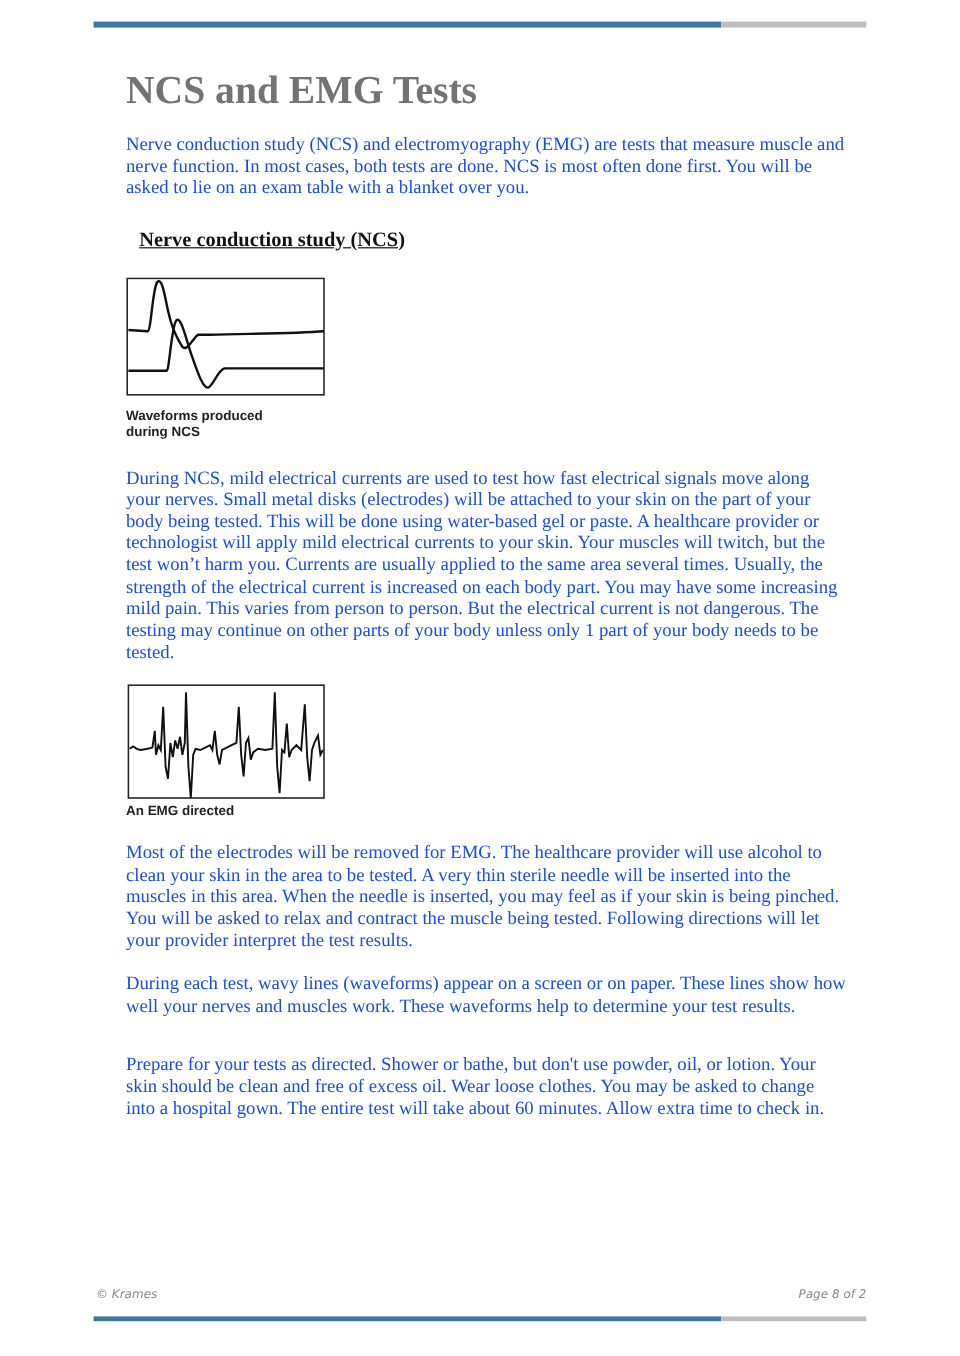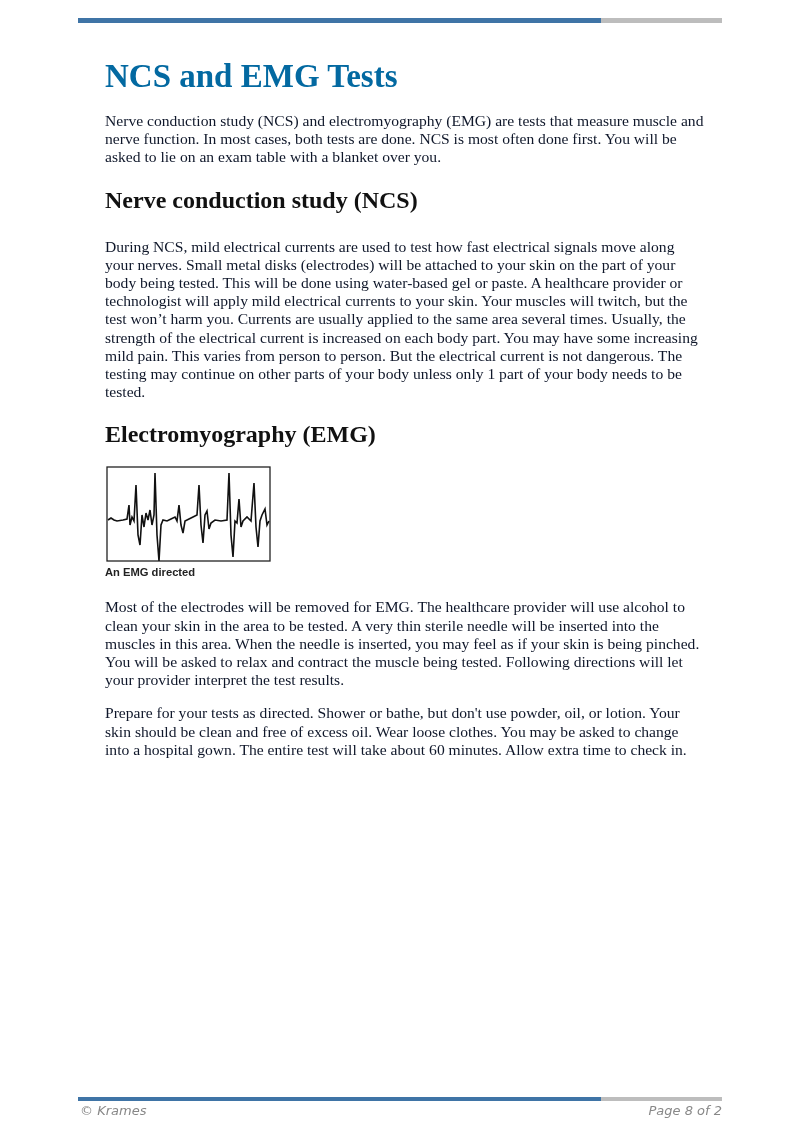--- a/index.html
+++ b/index.html
@@ -30,34 +30,35 @@
       position: absolute;
       left: 105px;
       top: 56px;
       width: 600px;
     }
     h1 {
       font-size: 33px;
       font-weight: bold;
       margin: 0 0 16px 0;
       line-height: 40px;
-      color: #0369a1;
+      color: #737373;
     }
     h2 {
-      font-size: 24px;
+      font-size: 17px;
       font-weight: bold;
-      margin: 0;
+      margin: 11px;
       line-height: 30px;
       color: #111;
+      text-decoration: underline;
     }
     p {
       font-size: 15.6px;
       line-height: 18.2px;
       margin: 0;
-      color: #0f172a;
+      color: #1d4ed8;
     }
     .fig {
       margin: 0;
     }
     .fig svg { display: block; }
     .fig .caption {
       font-family: "Liberation Sans", "DejaVu Sans", sans-serif;
       font-weight: bold;
       font-size: 11.2px;
       line-height: 13px;
@@ -70,61 +71,72 @@
       left: 78px;
       top: 1097px;
       width: 644px;
       height: 4px;
       display: flex;
     }
     .footer-bar .blue { width: 523px; height: 100%; background: #3f74a6; }
     .footer-bar .gray { flex: 1; height: 100%; background: #bdbdbd; }
     .footer-left, .footer-right {
       position: absolute;
-      top: 1103px;
+      top: 1074px;
       font-family: "DejaVu Sans", "Liberation Sans", sans-serif;
       font-style: italic;
-      font-size: 13px;
+      font-size: 10px;
       color: #888;
     }
     .footer-left { left: 80px; }
     .footer-right { right: 78px; }
   </style>
 </head>
 <body>
 
 <div class="topbar">
   <div class="blue"></div>
   <div class="gray"></div>
 </div>
 
 <div class="content">
   <h1>NCS and EMG Tests</h1>
 
   <p>Nerve conduction study (NCS) and electromyography (EMG) are tests that measure muscle and nerve function. In most cases, both tests are done. NCS is most often done first. You will be asked to lie on an exam table with a blanket over you.</p>
 
   <h2 style="margin-top:18px;">Nerve conduction study (NCS)</h2>
 
+  <div class="fig" style="margin-top:16px;">
+    <svg width="168" height="102" viewBox="0 0 168 102">
+      <rect x="1" y="1" width="164" height="97" fill="#fff" stroke="#222" stroke-width="1.3"></rect>
+      <path d="M2,44 L18,45 C21,45 22,10 26,4 C30,0 32,14 35,28 C38,42 43,52 47,58 C51,62 55,52 60,48 L70,48 C100,47 140,47 165,45" fill="none" stroke="#111" stroke-width="2"></path>
+      <path d="M2,78 L34,78 C36,78 38,40 42,36 C46,32 50,52 55,66 C60,80 64,92 68,92 C72,92 76,78 82,76 L120,76 L165,76" fill="none" stroke="#111" stroke-width="2"></path>
+    </svg>
+    <div class="caption">
+      <span>Waveforms produced</span><br>
+      <span>during NCS</span>
+    </div>
+  </div>
 
   <p style="margin-top:23px;">During NCS, mild electrical currents are used to test how fast electrical signals move along your nerves. Small metal disks (electrodes) will be attached to your skin on the part of your body being tested. This will be done using water-based gel or paste. A healthcare provider or technologist will apply mild electrical currents to your skin. Your muscles will twitch, but the test won’t harm you. Currents are usually applied to the same area several times. Usually, the strength of the electrical current is increased on each body part. You may have some increasing mild pain. This varies from person to person. But the electrical current is not dangerous. The testing may continue on other parts of your body unless only 1 part of your body needs to be tested.</p>
 
-  <h2 style="margin-top:18px;">Electromyography (EMG)</h2>
 
   <div class="fig" style="margin-top:16px;">
     <svg width="168" height="99" viewBox="0 0 168 99">
       <rect x="2" y="2" width="163" height="94" fill="#fff" stroke="#222" stroke-width="1.3"></rect>
       <path d="M3,55 L6,53 L9,55 L12,56 L18,55 L22,54 L24,40 L25,60 L27,52 L29,56 L31,20 L33,70 L35,80 L37,50 L39,62 L41,48 L43,55 L45,45 L47,60 L49,50 L50,8 L52,70 L54,96 L56,60 L58,55 L62,56 L66,54 L70,52 L72,56 L74,40 L76,60 L78,68 L80,56 L84,54 L88,52 L92,50 L94,20 L96,60 L98,78 L100,50 L102,46 L104,64 L106,58 L110,55 L116,56 L122,55 L124,8 L126,70 L128,92 L130,56 L132,58 L134,34 L136,62 L138,56 L142,52 L146,56 L149,18 L151,62 L153,82 L155,56 L157,50 L160,44 L162,60 L164,56" fill="none" stroke="#111" stroke-width="1.6"></path>
     </svg>
     <div class="caption" style="margin-top:2px;">An EMG directed</div>
   </div>
 
   <p style="margin-top:19px;">Most of the electrodes will be removed for EMG. The healthcare provider will use alcohol to clean your skin in the area to be tested. A very thin sterile needle will be inserted into the muscles in this area. When the needle is inserted, you may feel as if your skin is being pinched. You will be asked to relax and contract the muscle being tested. Following directions will let your provider interpret the test results.</p>
+  <p style="margin-top:18px;">During each test, wavy lines (waveforms) appear on a screen or on paper. These lines show how well your nerves and muscles work. These waveforms help to determine your test results.</p>
 
 
-  <p style="margin-top:15px;">Prepare for your tests as directed. Shower or bathe, but don't use powder, oil, or lotion. Your skin should be clean and free of excess oil. Wear loose clothes. You may be asked to change into a hospital gown. The entire test will take about 60 minutes. Allow extra time to check in.</p>
+  <p style="margin-top:31px;">Prepare for your tests as directed. Shower or bathe, but don't use powder, oil, or lotion. Your skin should be clean and free of excess oil. Wear loose clothes. You may be asked to change into a hospital gown. The entire test will take about 60 minutes. Allow extra time to check in.</p>
 </div>
 
 <div class="footer-bar">
   <div class="blue"></div>
   <div class="gray"></div>
 </div>
 <div class="footer-left">© Krames</div>
 <div class="footer-right">Page 8 of 2</div>
 
 </body></html>

